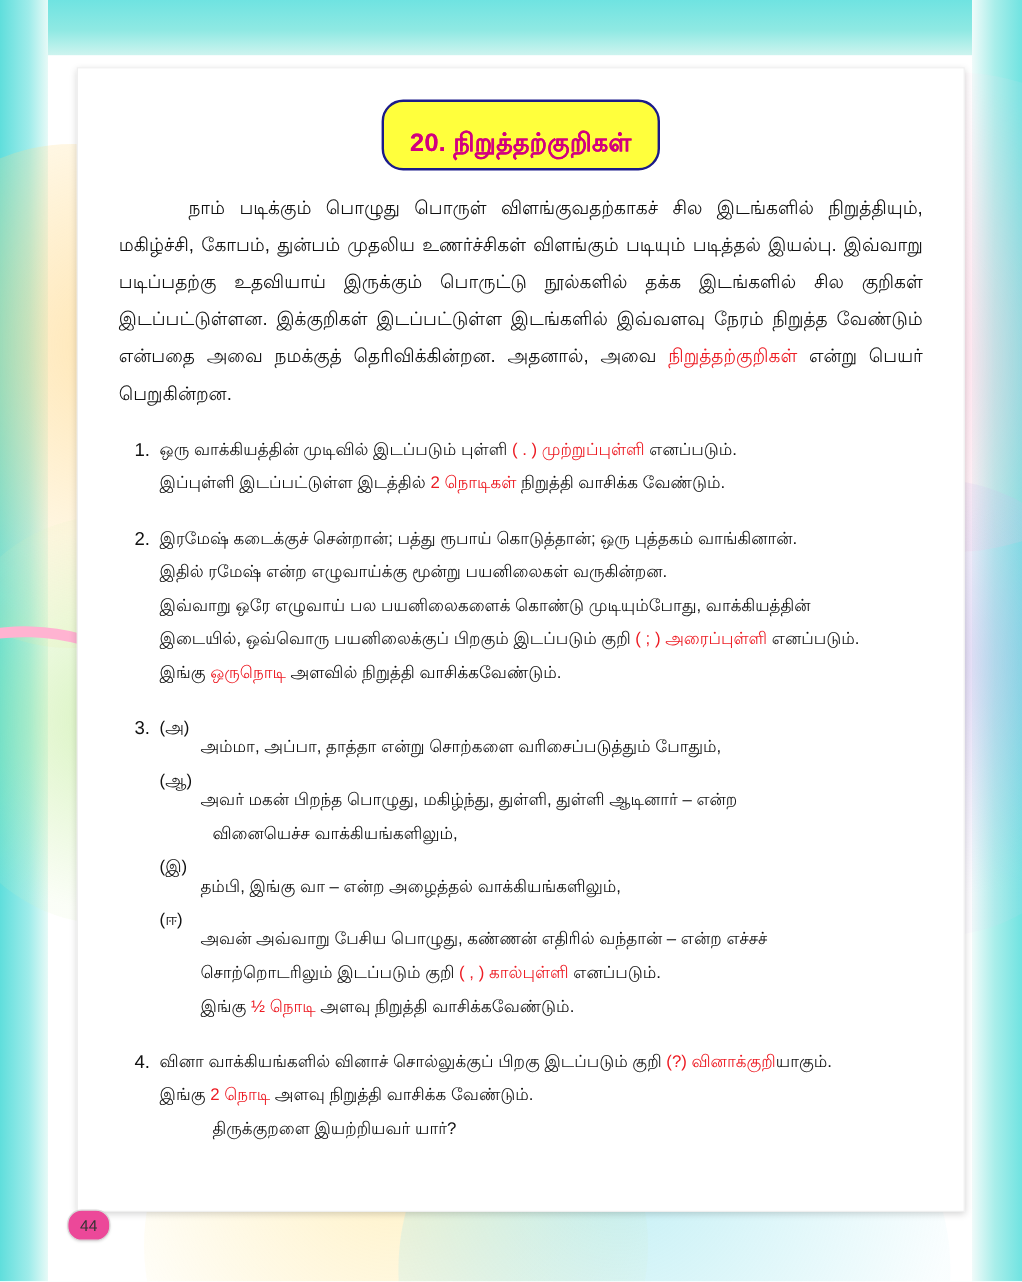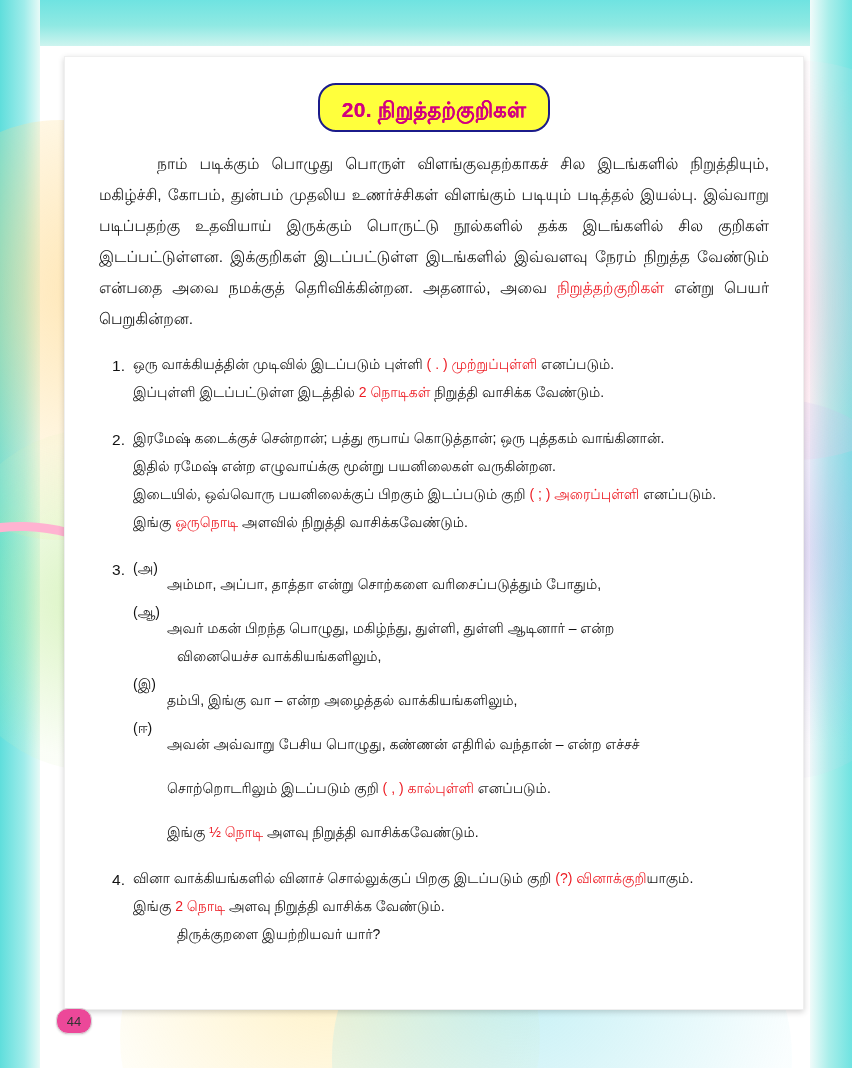--- a/index.html
+++ b/index.html
@@ -98,21 +98,21 @@
   .title-wrap {
     display: flex;
     justify-content: center;
     margin-top: 8px;
     margin-bottom: 16px;
   }
   .title-badge {
     border: 2px solid #1b1b8a;
     background: #ffff3c;
     border-radius: 18px;
-    padding: 12px 22px 7px 22px;
+    padding: 22px 22px 7px 22px;
     color: #d2007f;
     font-size: 21px;
     font-weight: bold;
     letter-spacing: .3px;
     line-height: 1.25;
     text-shadow: 0 0 0 #d2007f;
   }
 
   
   .para {
@@ -158,21 +158,21 @@
     text-justify: inter-word;
   }
   .sub {
     display: flex;
   }
   .sub-lbl {
     flex: 0 0 34px;
     width: 34px;
   }
   .sub-txt { flex: 1 1 auto; margin-top: 16px; }
-  .hang { padding-left: 34px; display: block; margin-top: 16px; }
+  .hang { padding-left: 34px; display: block; }
   .hang2 { padding-left: 44px; display: block; }
 
   
   .page-num {
     position: absolute;
     left: 56px;
     top: 1008px;
     width: 34px;
     height: 24px;
     border-radius: 12px;
@@ -224,20 +224,21 @@
           <span class="line"><span>ஒரு வாக்கியத்தின் முடிவில் இடப்படும் புள்ளி </span><span class="red">( . ) முற்றுப்புள்ளி</span><span> எனப்படும்.</span></span>
           <span class="line"><span>இப்புள்ளி இடப்பட்டுள்ள இடத்தில் </span><span class="red">2 நொடிகள்</span><span> நிறுத்தி வாசிக்க வேண்டும்.</span></span>
         </div>
       </div>
 
       <div class="item">
         <div class="item-num">2.</div>
         <div class="item-body">
           <span class="line">இரமேஷ் கடைக்குச் சென்றான்; பத்து ரூபாய் கொடுத்தான்; ஒரு புத்தகம் வாங்கினான்.</span>
           <span class="line">இதில் ரமேஷ் என்ற எழுவாய்க்கு மூன்று பயனிலைகள் வருகின்றன.</span>
+          <span class="line just">இவ்வாறு ஒரே எழுவாய் பல பயனிலைகளைக் கொண்டு முடியும்போது, வாக்கியத்தின்</span>
           <span class="line just"><span>இடையில், ஒவ்வொரு பயனிலைக்குப் பிறகும் இடப்படும் குறி </span><span class="red">( ; ) அரைப்புள்ளி</span><span> எனப்படும்.</span></span>
           <span class="line"><span>இங்கு </span><span class="red">ஒருநொடி</span><span> அளவில் நிறுத்தி வாசிக்கவேண்டும்.</span></span>
         </div>
       </div>
 
       <div class="item">
         <div class="item-num">3.</div>
         <div class="item-body">
           <span class="sub">
               <span class="sub-lbl">(அ)</span>

